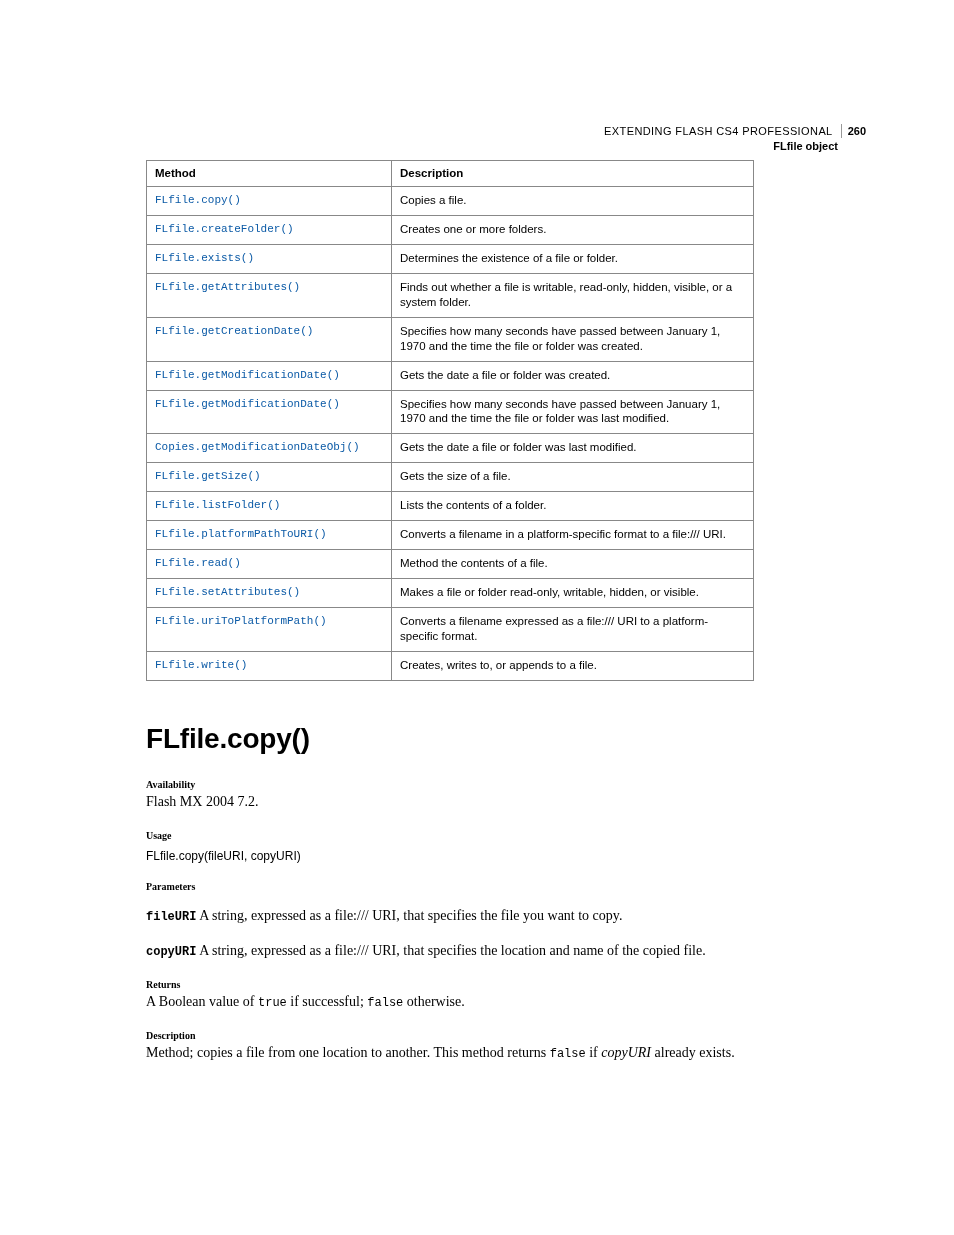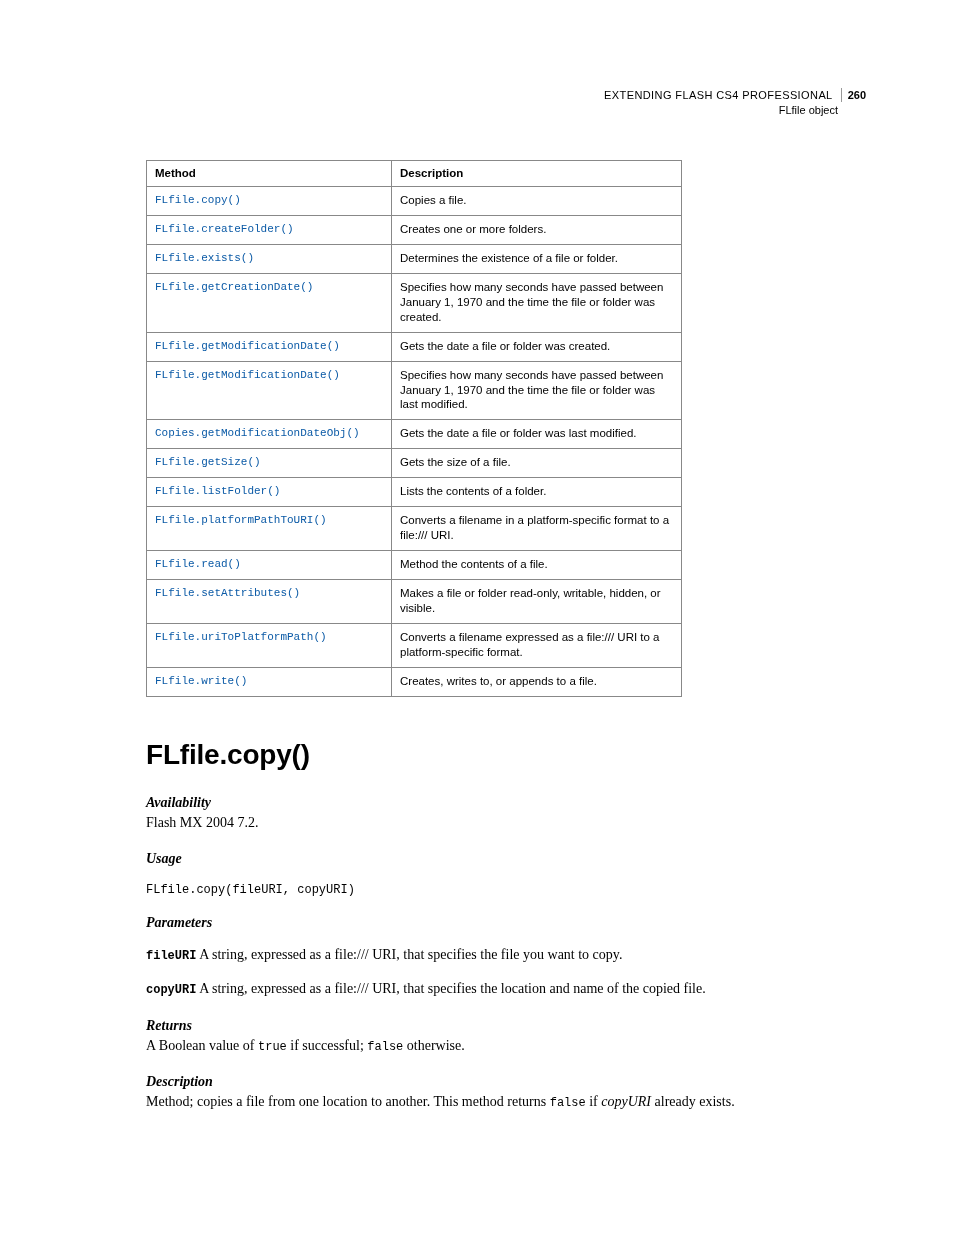--- a/index.html
+++ b/index.html
@@ -16,49 +16,50 @@
     top: 88px;
     right: 88px;
     text-align: right;
     font-size: 11px;
     line-height: 1.35;
   }
   .header-row1 {
     display: flex;
     align-items: center;
     justify-content: flex-end;
+    margin-top: 36px;
   }
   .header-book {
     letter-spacing: 0.4px;
     padding-right: 6px;
   }
   .header-divider {
     border-left: 1px solid #999;
     height: 14px;
     display: inline-block;
     margin: 0 4px 0 2px;
     vertical-align: middle;
   }
   .header-page {
     font-weight: 700;
     padding-left: 2px;
   }
   .header-section {
-    font-weight: 400;
+    font-weight: 700;
     padding-right: 28px;
   }
   .content {
     position: absolute;
     top: 160px;
     left: 146px;
     width: 720px;
   }
   table.api-table {
     border-collapse: collapse;
-    width: 536px;
+    width: 608px;
     font-size: 11.5px;
   }
   table.api-table th, table.api-table td {
     border: 1px solid #888;
     padding: 6px 8px 7px 8px;
     text-align: left;
     vertical-align: top;
   }
   table.api-table th {
     font-weight: 700;
@@ -77,35 +78,34 @@
     font-family: "Myriad Pro", "Segoe UI", Arial, sans-serif;
     font-size: 28px;
     font-weight: 700;
     margin-top: 42px;
     margin-bottom: 24px;
     letter-spacing: -0.2px;
   }
   .section-label {
     font-family: "Minion Pro", Georgia, "Times New Roman", serif;
     font-weight: 700;
-    font-size: 14px;
+    font-size: 10px;
     margin-top: 18px;
-    font-style: italic;
   }
   .section-label.first-section { margin-top: 0; }
   .body-text {
     font-family: "Minion Pro", Georgia, "Times New Roman", serif;
     font-size: 14px;
     line-height: 1.45;
     margin-top: 2px;
   }
   .usage-code {
-    font-family: Liberation Mono, monospace;
+    font-family: Liberation Sans, sans-serif;
     font-size: 12px;
-    margin-top: 16px;
+    margin-top: 8px;
   }
   .param-line {
     font-family: "Minion Pro", Georgia, "Times New Roman", serif;
     font-size: 14px;
     line-height: 1.45;
     margin-top: 14px;
     margin-bottom: 10px;
   }
   .param-name {
     font-family: "Courier New", monospace;
@@ -148,20 +148,24 @@
         </tr>
         <tr>
           <td><span class="code-link">FLfile.createFolder()</span></td>
           <td class="desc-cell">Creates one or more folders.</td>
         </tr>
         <tr>
           <td><span class="code-link">FLfile.exists()</span></td>
           <td class="desc-cell">Determines the existence of a file or folder.</td>
         </tr>
         <tr>
+          <td><span class="code-link">FLfile.getAttributes()</span></td>
+          <td class="desc-cell">Finds out whether a file is writable, read-only, hidden, visible, or a system folder.</td>
+        </tr>
+        <tr>
           <td><span class="code-link">FLfile.getCreationDate()</span></td>
           <td class="desc-cell">Specifies how many seconds have passed between January 1, 1970 and the time the file or folder was created.</td>
         </tr>
         <tr>
           <td><span class="code-link">FLfile.getModificationDate()</span></td>
           <td class="desc-cell">Gets the date a file or folder was created.</td>
         </tr>
         <tr>
           <td><span class="code-link">FLfile.getModificationDate()</span></td>
           <td class="desc-cell">Specifies how many seconds have passed between January 1, 1970 and the time the file or folder was last modified.</td>

